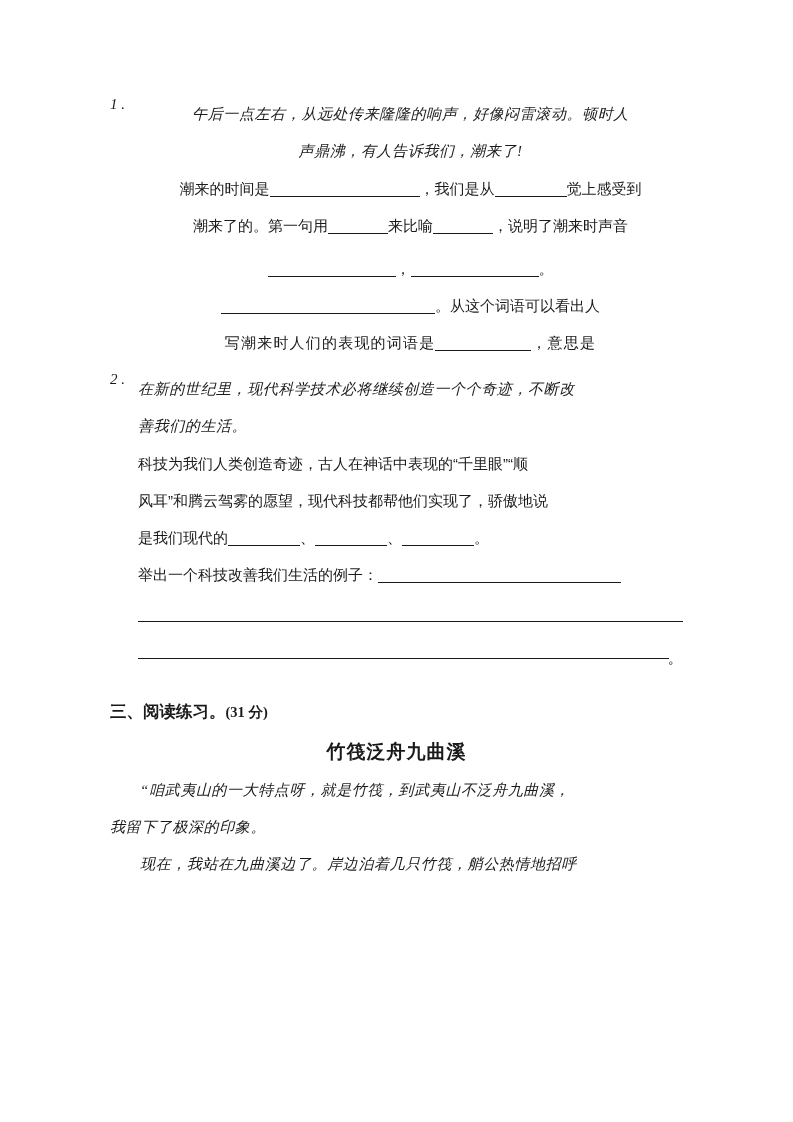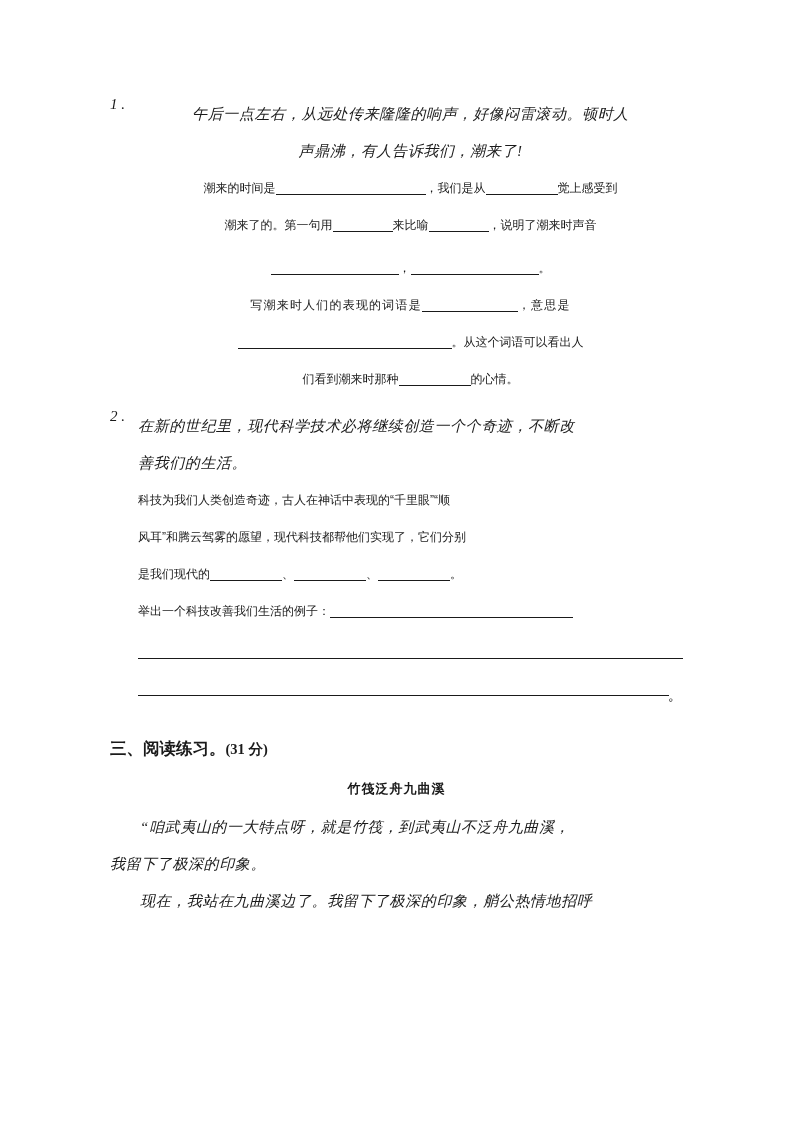--- a/index.html
+++ b/index.html
@@ -38,21 +38,21 @@
   .src {
     font-family: "Liberation Serif", "DejaVu Serif", serif;
     font-style: italic;
     font-size: 15px;
     letter-spacing: 0.6px;
   }
 
   
   .q {
     font-family: "Liberation Sans", "DejaVu Sans", sans-serif;
-    font-size: 12px;
+    font-size: 15px;
     letter-spacing: 0px;
   }
 
   .item {
     position: relative;
   }
   .item-num {
     position: absolute;
     left: 0;
     top: 0;
@@ -108,21 +108,21 @@
   }
   .section-head .score {
     font-family: Liberation Serif, serif;
     font-weight: bold;
     font-size: 14.5px;
   }
 
   .passage-title {
     font-family: "Liberation Sans", "DejaVu Sans", sans-serif;
     font-weight: bold;
-    font-size: 13px;
+    font-size: 19px;
     text-align: center;
     line-height: 40px;
     letter-spacing: 1px;
   }
 
   .para {
     text-indent: 30px;
   }
 
   .spacer-6  { height: 6px; }
@@ -149,46 +149,43 @@
       <div class="line q">
         <span>潮来了的。第一句用</span><span class="blank b-s"></span><span>来比喻</span><span class="blank b-s"></span><span>，说明了潮来时声音</span>
       </div>
 
       <div class="spacer-6"></div>
 
       <div class="line q">
         <span class="blank b-xl"></span><span>，</span><span class="blank b-xl"></span><span>。</span>
       </div>
 
+      <div class="line q">
+        <span class="blank b-220"></span><span>。从这个词语可以看出人</span>
+      </div>
+
       <div class="line q track-mid">
         <span>写潮来时人们的表现的词语是</span><span class="blank b-l"></span><span>，意思是</span>
       </div>
 
-      <div class="line q">
-        <span class="blank b-220"></span><span>。从这个词语可以看出人</span>
-      </div>
-
-      <div class="line q">
-        <span>们看到潮来时那种</span><span class="blank b-m"></span><span>的心情。</span>
-      </div>
     </div>
   </div>
 
   <div class="spacer-10"></div>
 
   <div class="item">
     <span class="item-num">2 .</span>
 
     <div class="indent2">
       <div class="line src">在新的世纪里，现代科学技术必将继续创造一个个奇迹，不断改</div>
       <div class="line src">善我们的生活。</div>
 
       <div class="line q">科技为我们人类创造奇迹，古人在神话中表现的“千里眼”“顺</div>
 
-      <div class="line q">风耳”和腾云驾雾的愿望，现代科技都帮他们实现了，它们分别</div>
+      <div class="line q">风耳”和腾云驾雾的愿望，现代科技都帮他们实现了，骄傲地说</div>
 
       <div class="line q">
         <span>是我们现代的</span><span class="blank b-m"></span><span>、</span><span class="blank b-m"></span><span>、</span><span class="blank b-m"></span><span>。</span>
       </div>
 
       <div class="line q">
         <span>举出一个科技改善我们生活的例子：</span><span class="blank b-245"></span>
       </div>
 
       <div class="ans-row">
@@ -206,16 +203,16 @@
   <div class="section-head">
     <span>三、阅读练习。</span><span class="score">(31 分)</span>
   </div>
 
   <div class="passage-title">竹筏泛舟九曲溪</div>
 
   <div>
     <div class="line src para">“咱武夷山的一大特点呀，就是竹筏，到武夷山不泛舟九曲溪，</div>
     <div class="line src">我留下了极深的印象。</div>
 
-    <div class="line src para">现在，我站在九曲溪边了。我留下了极深的印象，艄公热情地招呼</div>
+    <div class="line src para">现在，我站在九曲溪边了。岸边泊着几只竹筏，艄公热情地招呼</div>
   </div>
 
 </div>
 
 </body></html>

